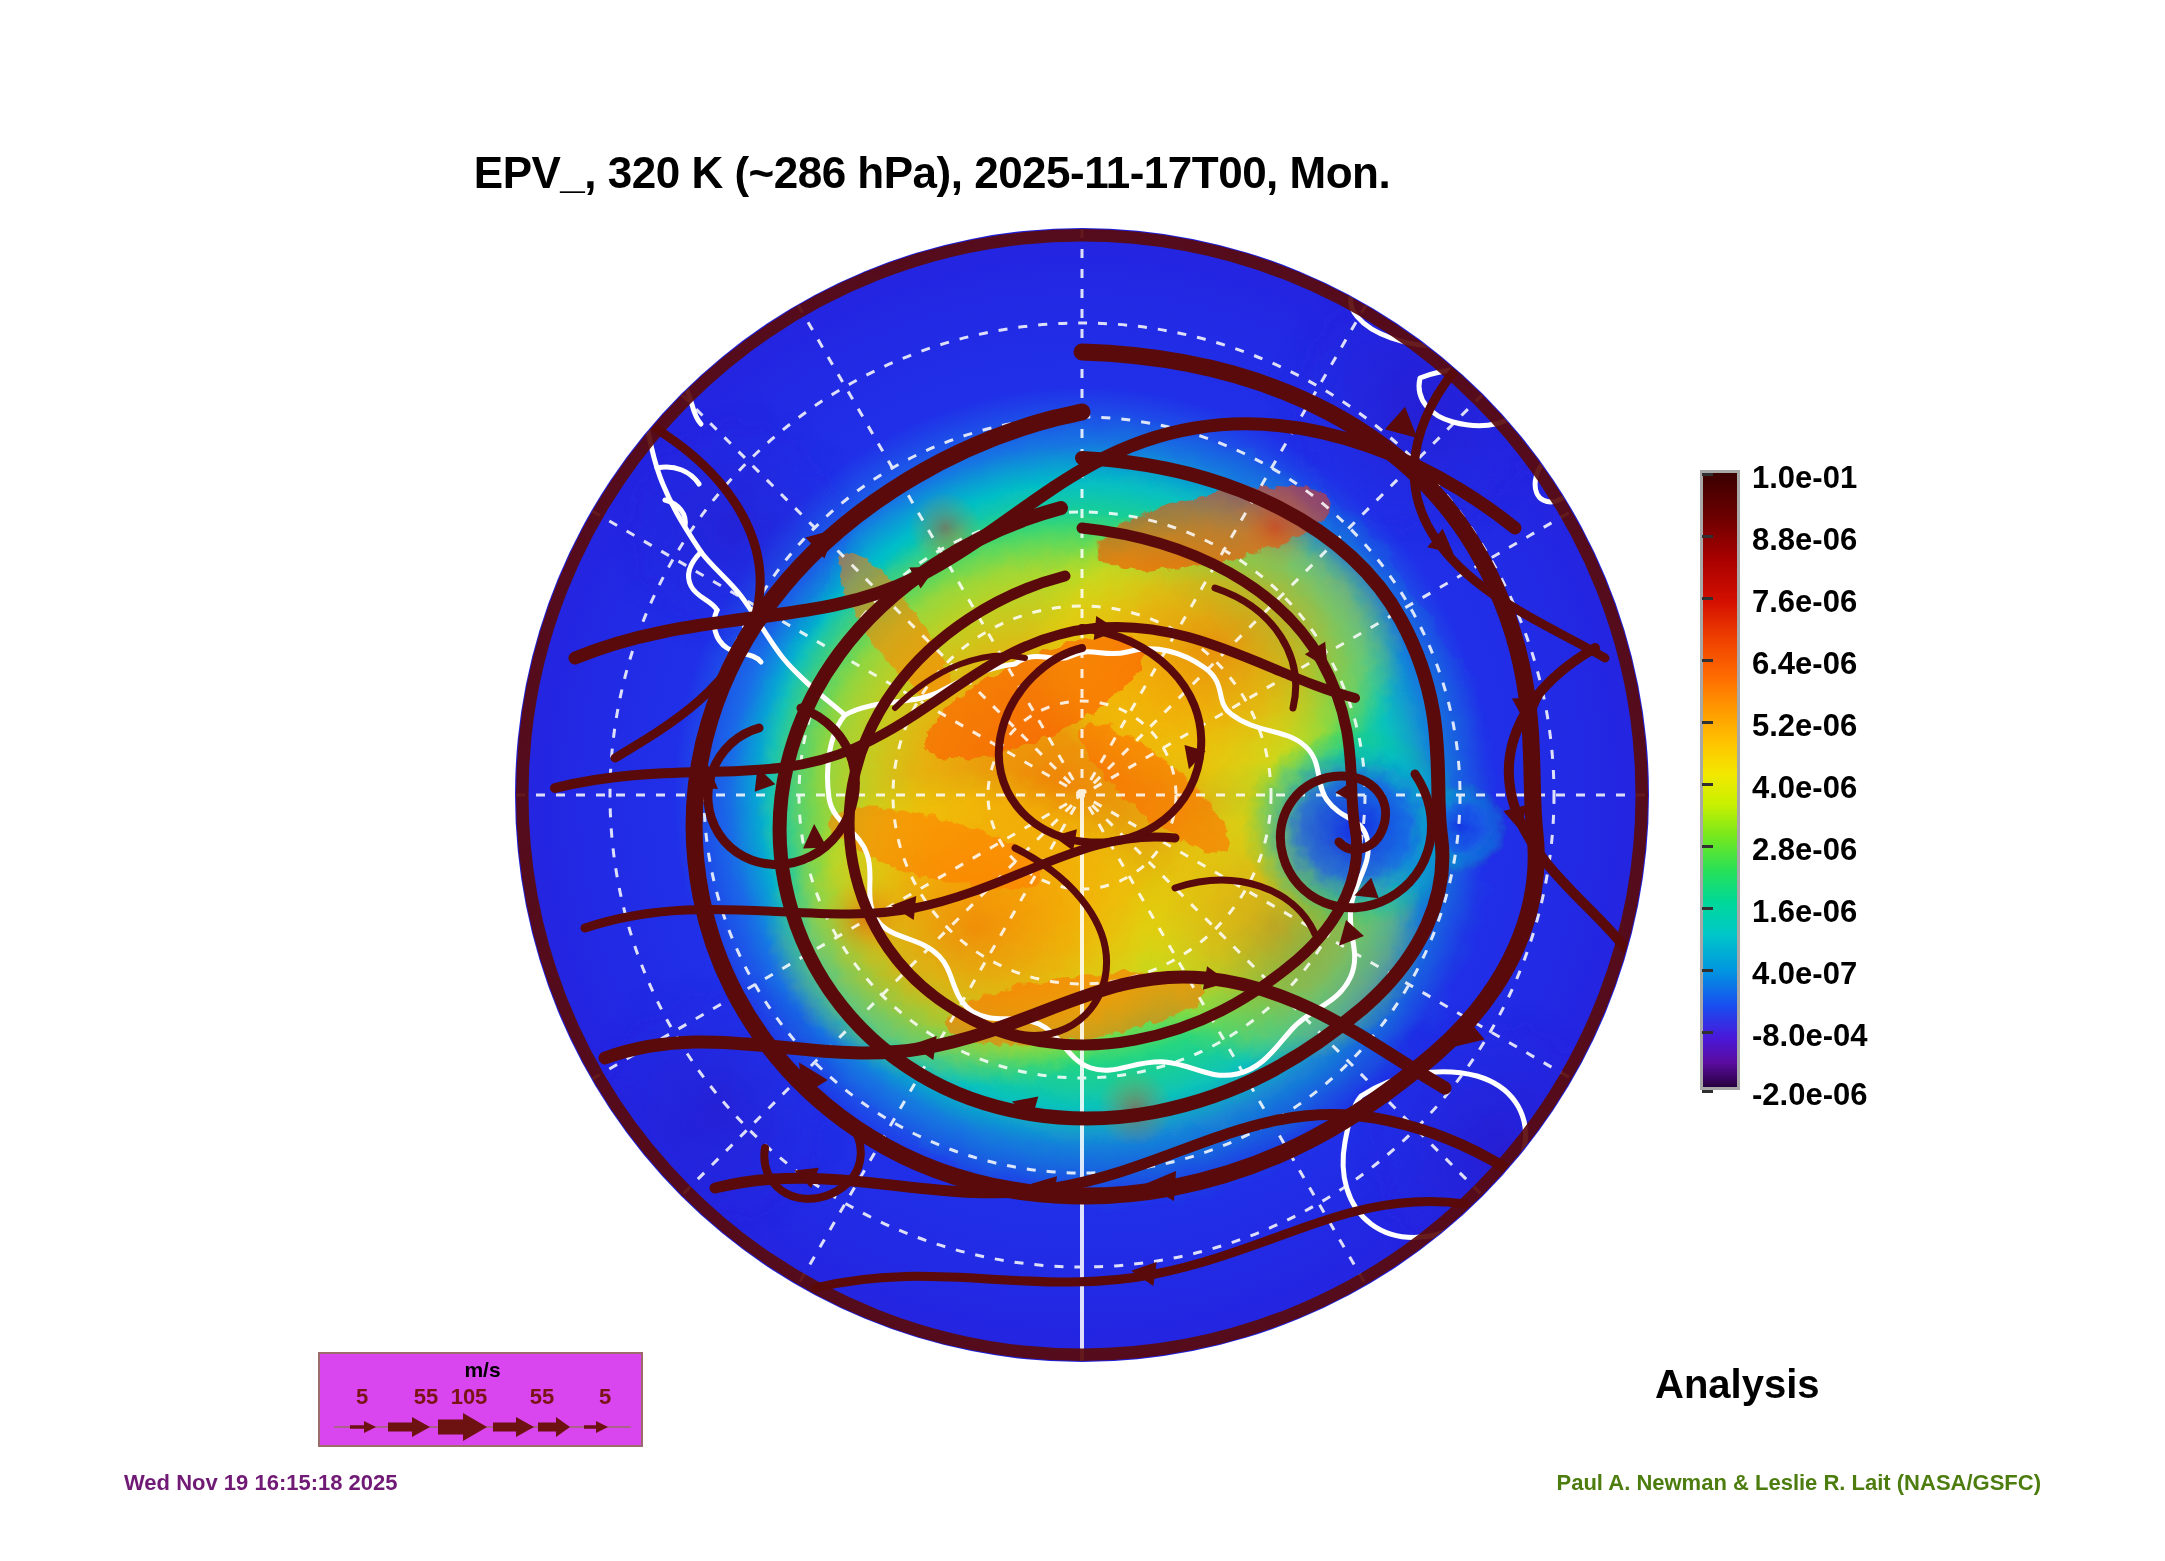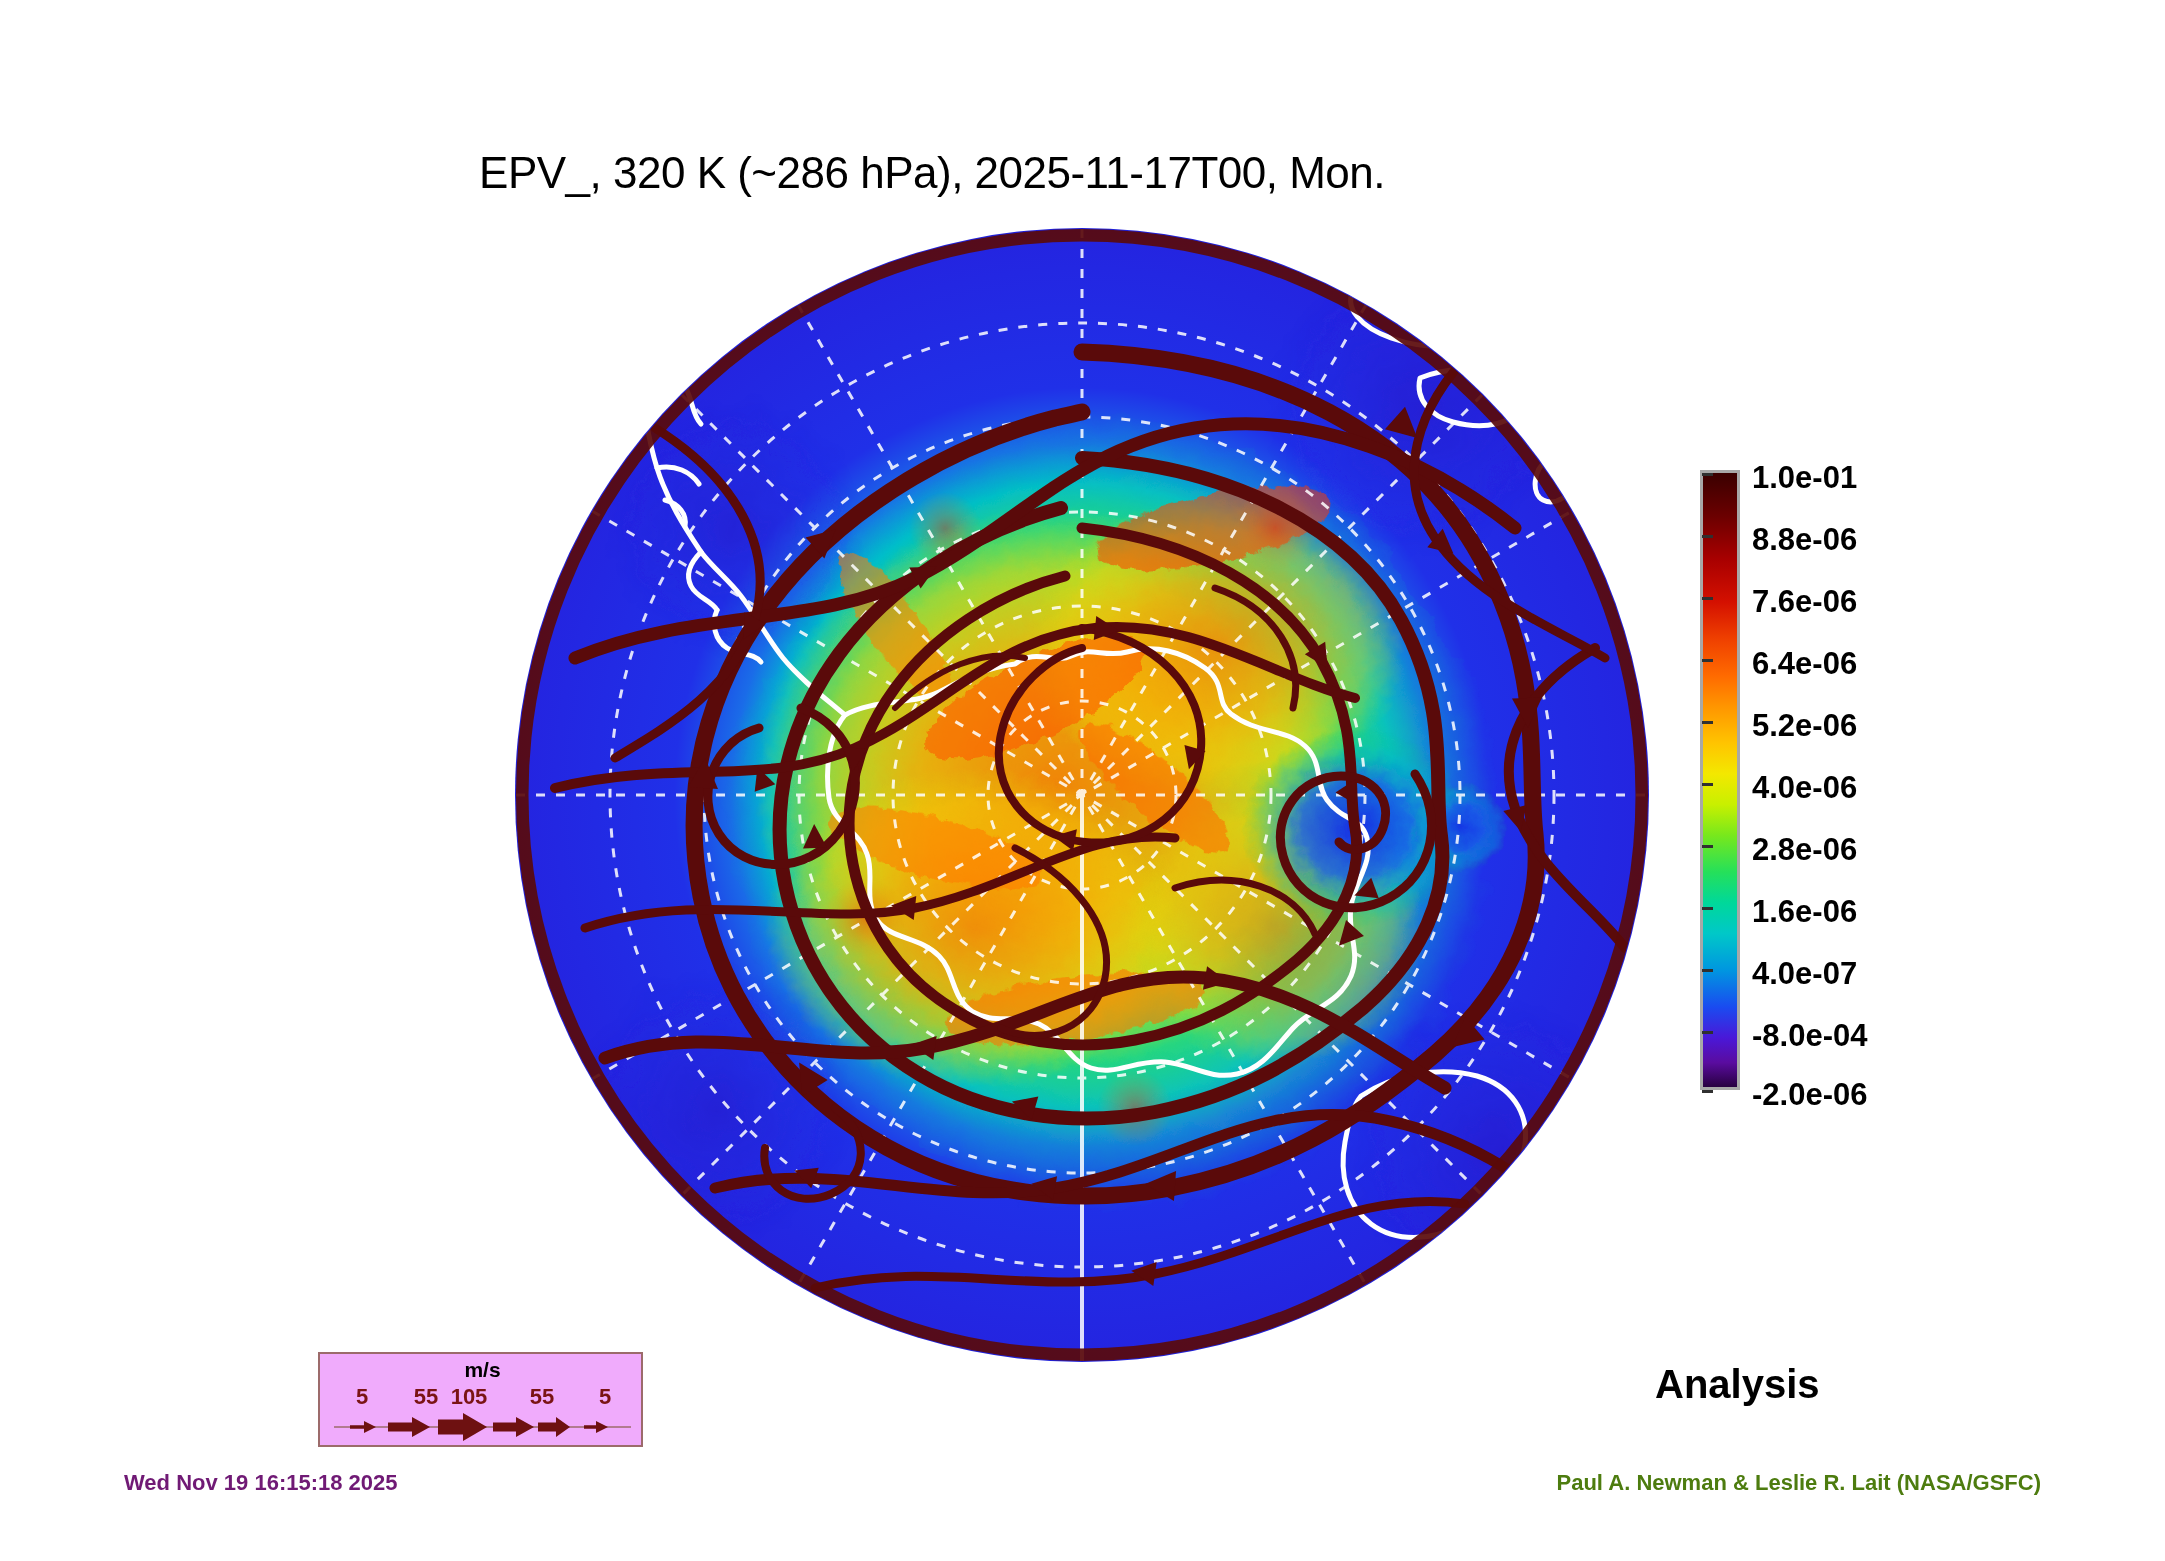--- a/index.html
+++ b/index.html
@@ -5,21 +5,21 @@
   html,body{margin:0;padding:0;background:#ffffff;}
   body{
     width:2165px;height:1561px;position:relative;overflow:hidden;
     font-family:"Liberation Sans","DejaVu Sans",sans-serif;
     -webkit-font-smoothing:antialiased;
   }
 
   
   #title{
     position:absolute;left:0;top:148px;width:1864px;
-    text-align:center;font-size:44px;font-weight:normal;color:#000;
+    text-align:center;font-size:44px;font-weight:bold;color:#000;
     letter-spacing:-0.5px;
   }
 
   
   #map-wrap{
     position:absolute;left:515px;top:228px;width:1134px;height:1134px;
   }
   #globe{
     position:absolute;left:0;top:0;width:1134px;height:1134px;
     border-radius:50%;overflow:hidden;background:#2020d8;
@@ -56,21 +56,21 @@
     position:absolute;left:-1px;width:11px;height:3px;background:#303030;
   }
   .cb-lab{
     position:absolute;left:52px;font-size:31px;font-weight:bold;color:#000;
     white-space:nowrap;transform:translateY(-50%);
   }
 
   
   #wind-legend{
     position:absolute;left:318px;top:1352px;width:325px;height:95px;
-    border:2px solid #9c6b6b;box-sizing:border-box;background:#f0abfc;
+    border:2px solid #9c6b6b;box-sizing:border-box;background:#d946ef;
   }
   #wl-unit{
     position:absolute;left:0;top:4px;width:325px;text-align:center;
     font-size:21px;font-weight:bold;color:#000;
   }
   .wl-num{
     position:absolute;top:30px;font-size:22px;font-weight:bold;
     color:#7a1414;text-align:center;transform:translateX(-50%);
   }
   #wl-arrows{position:absolute;left:0;top:58px;width:325px;height:30px;}

